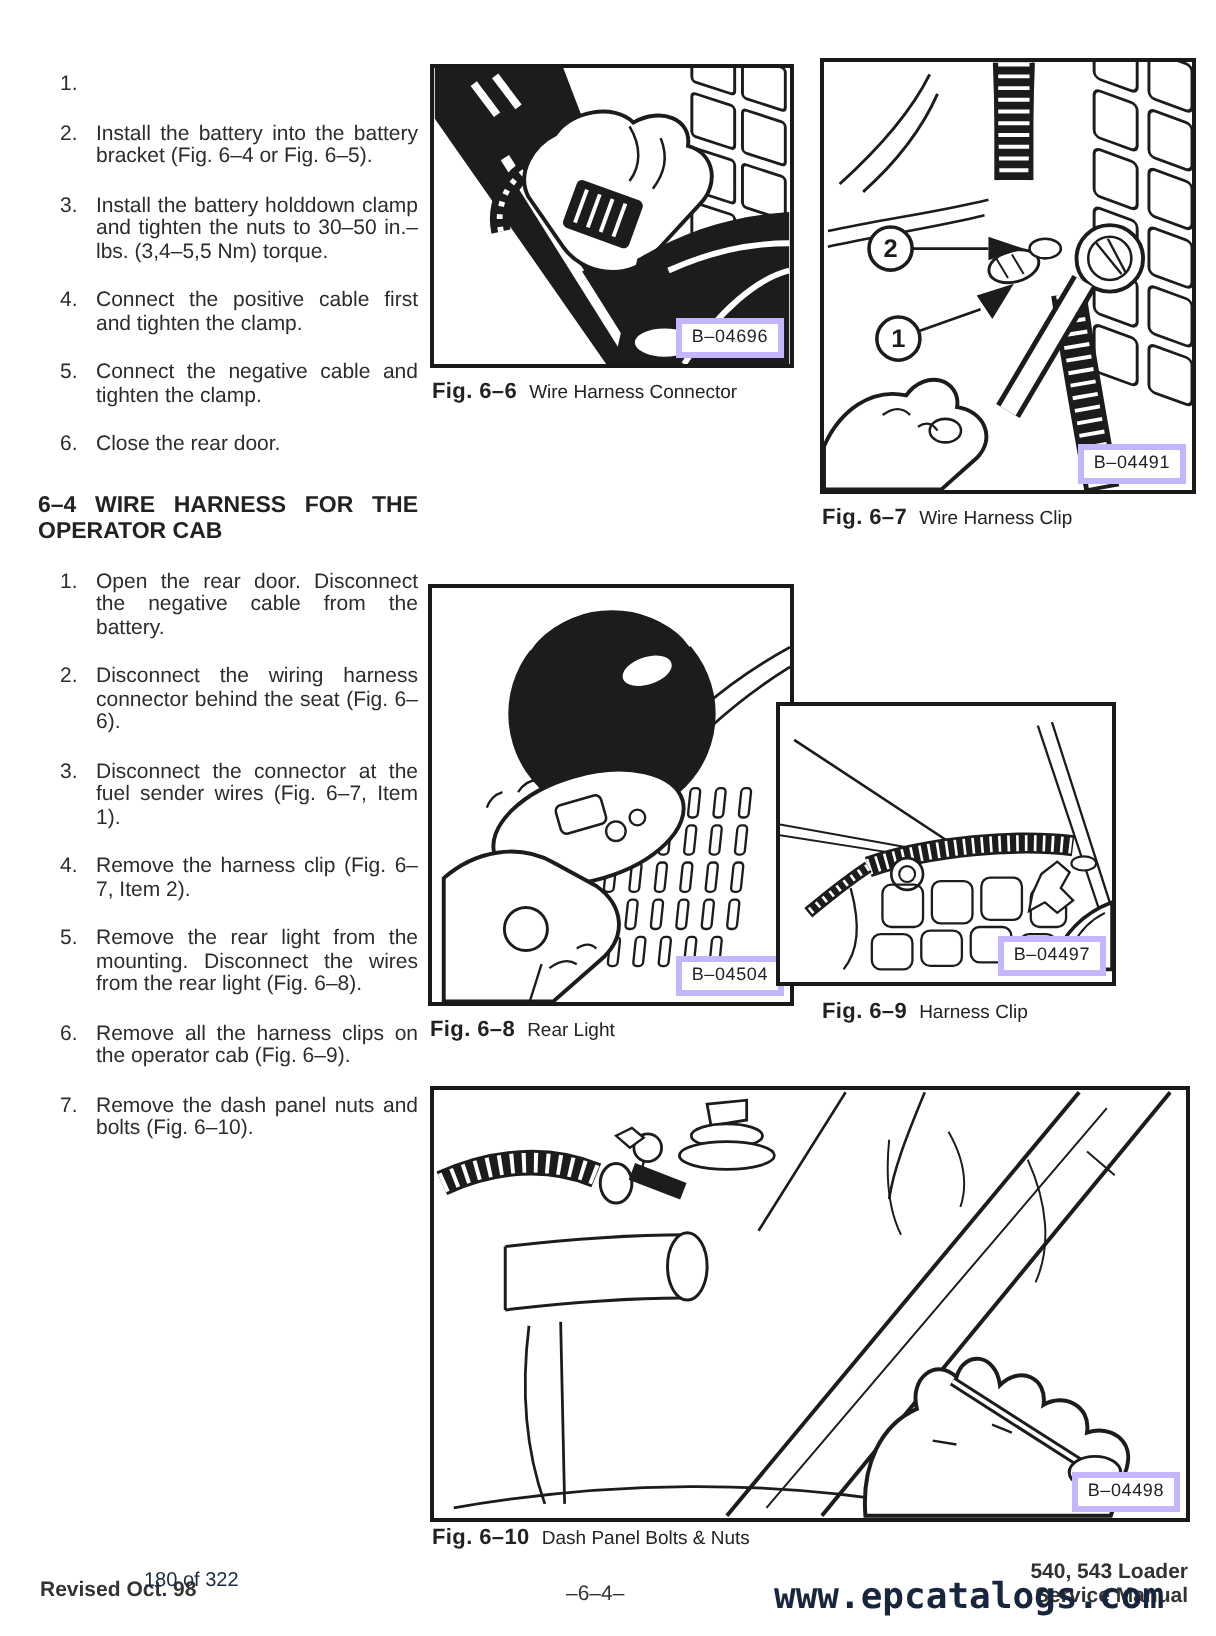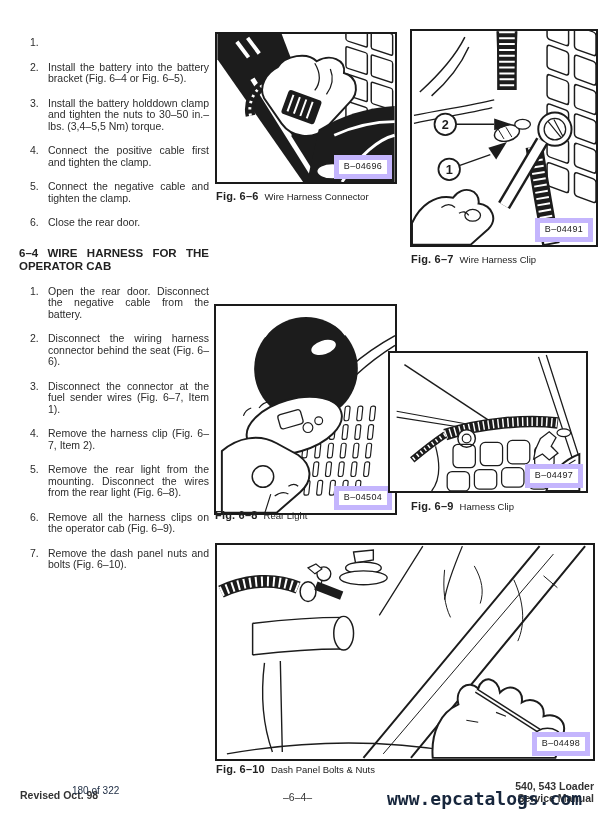--- a/index.html
+++ b/index.html
@@ -9,21 +9,21 @@
   .left-col{position:absolute;left:19px;top:24px;width:190px;}
   .h1{font-size:11px;font-weight:bold;color:#222;line-height:13px;}
   .h2{font-size:11.5px;font-weight:bold;color:#222;line-height:13px;text-align:justify;margin-top:18px;}
   .sub{margin-top:9px;text-align:justify;}
   .item{display:flex;margin-top:13px;font-size:10.5px;line-height:11.5px;}
   .item .n{flex:0 0 18px;margin-left:11px;}
   .item .t{flex:1;text-align:justify;}
   
   .fig{position:absolute;border:2px solid #1a1a1a;background:#fff;box-sizing:border-box;}
   .fig svg{display:block;width:100%;height:100%;}
-  .code{position:absolute;right:3px;bottom:3px;border:5px solid #c4b5fd;background:#fff;
+  .code{position:absolute;right:3px;bottom:3px;border:3px solid #c4b5fd;background:#fff;
         font-size:9px;line-height:11px;padding:1px 5px 2px;color:#222;letter-spacing:.3px;}
   .cap{position:absolute;font-size:9.5px;color:#222;white-space:nowrap;}
   .cap b{font-size:11px;margin-right:6px;letter-spacing:.2px;}
   .callout{font:bold 13px "Liberation Sans",sans-serif;text-anchor:middle;fill:#1c1c1c;}
   
   .ftr{position:absolute;font-size:10.5px;color:#333;}
   .f-rev{left:20px;top:789px;font-weight:bold;text-align:right;}
   .f-cnt{left:72px;top:785px;color:#1b2a41;font-size:10px;}
   .f-num{left:283px;top:791px;}
   .f-mod{right:14px;top:780px;font-weight:bold;text-align:center;}
@@ -171,21 +171,21 @@
       <path d="M0,196 C8,178 24,166 42,170 C52,156 70,162 68,176 C82,178 88,192 78,202 L60,218 L0,218 Z" fill="#fff" stroke="#1c1c1c" stroke-width="2"></path>
       <path d="M30,180 q8,-6 14,0 M48,186 q6,-4 10,2" stroke="#1c1c1c" stroke-width="1.2" fill="none"></path>
       <ellipse cx="62" cy="188" rx="8" ry="6" fill="none" stroke="#1c1c1c" stroke-width="1.3"></ellipse>
     </svg>
     <div class="code">B–04491</div>
   </div>
   <div class="cap" style="left:411px;top:253px">
     <b>Fig. 6–7</b><span>Wire Harness Clip</span>
   </div>
 
-  <div class="fig" style="left:214px;top:304px;width:183px;height:211px">
+  <div class="fig" style="left:214px;top:292px;width:183px;height:211px">
     <svg viewBox="0 0 183 211">
       <path d="M183,30 C150,48 122,72 98,104 M183,40 C154,58 130,80 106,110" stroke="#1c1c1c" stroke-width="1.4" fill="none"></path>
       <g transform="skewX(-6)" stroke="#1c1c1c" fill="none" stroke-width="1.2">
         <rect x="104" y="102" width="5" height="15" rx="2"></rect>
           <rect x="117" y="102" width="5" height="15" rx="2"></rect>
           <rect x="130" y="102" width="5" height="15" rx="2"></rect>
           <rect x="143" y="102" width="5" height="15" rx="2"></rect>
           <rect x="156" y="102" width="5" height="15" rx="2"></rect>
           <rect x="169" y="102" width="5" height="15" rx="2"></rect>
         <rect x="104" y="121" width="5" height="15" rx="2"></rect>
@@ -223,21 +223,21 @@
       <path d="M6,148 C22,134 44,130 62,140 L84,152 C98,162 100,178 86,190 L62,211 L6,211 Z" fill="#fff" stroke="#1c1c1c" stroke-width="2"></path>
       <circle cx="48" cy="174" r="11" fill="none" stroke="#1c1c1c" stroke-width="1.5"></circle>
       <path d="M60,194 q8,-6 14,-2 M74,184 q6,-4 10,0 M56,192 L50,211" stroke="#1c1c1c" stroke-width="1.2" fill="none"></path>
     </svg>
     <div class="code">B–04504</div>
   </div>
   <div class="cap" style="left:215px;top:509px">
     <b>Fig. 6–8</b><span>Rear Light</span>
   </div>
 
-  <div class="fig" style="left:388px;top:351px;width:200px;height:142px">
+  <div class="fig" style="left:388px;top:351px;width:170px;height:142px">
     <svg viewBox="0 0 188 142">
       <path d="M8,12 L96,70" stroke="#1c1c1c" stroke-width="1.5" fill="none"></path>
       <path d="M0,60 L78,74 M0,66 L76,78" stroke="#1c1c1c" stroke-width="1.1" fill="none"></path>
       <path d="M50,84 C85,72 135,68 166,72" stroke="#1c1c1c" stroke-width="12" fill="none"></path>
       <path d="M50,84 C85,72 135,68 166,72" stroke="#fff" stroke-width="9" fill="none" stroke-dasharray="1.5,3.5"></path>
       <path d="M50,84 C38,92 28,100 16,110" stroke="#1c1c1c" stroke-width="7" fill="none"></path>
       <path d="M50,84 C38,92 28,100 16,110" stroke="#fff" stroke-width="4" fill="none" stroke-dasharray="1.5,3.5"></path>
       <circle cx="72" cy="88" r="9" fill="#fff" stroke="#1c1c1c" stroke-width="1.5"></circle>
       <circle cx="72" cy="88" r="4.5" fill="none" stroke="#1c1c1c" stroke-width="1.2"></circle>
       <g stroke="#1c1c1c" fill="none" stroke-width="1.3">

